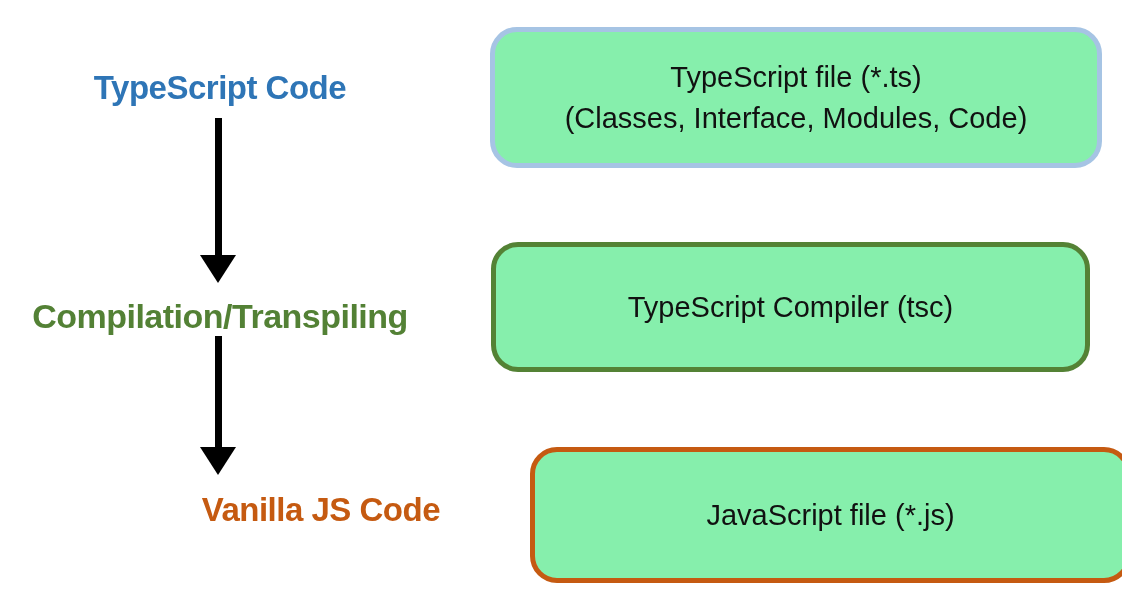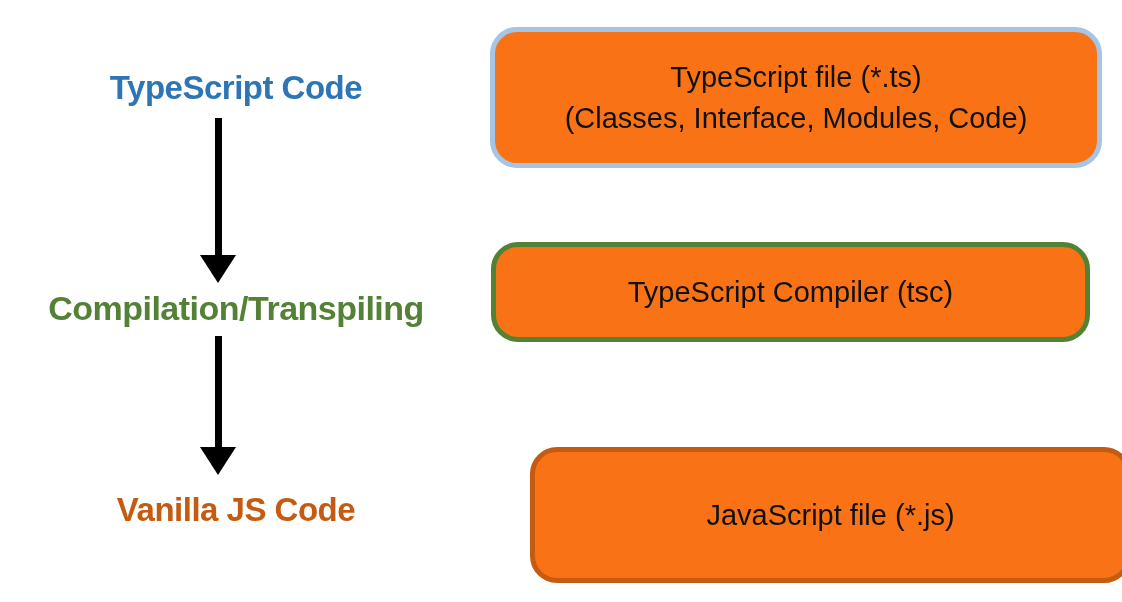--- a/index.html
+++ b/index.html
@@ -12,21 +12,21 @@
     position: relative;
     width: 1122px;
     height: 602px;
     background: #ffffff;
     overflow: hidden;
   }
 
   
   .step-label {
     position: absolute;
-    left: 16px;
+    left: 0;
     width: 440px;
     text-align: center;
     font-weight: 700;
     font-size: 33px;
     line-height: 40px;
     white-space: nowrap;
     letter-spacing: -0.5px;
   }
   .step-label.l1 { top: 68px; }
   .step-label.l2 { top: 286px; font-size: 34px; line-height: 44px; }
@@ -55,55 +55,55 @@
   .arrow.a1 .shaft { height: 137px; }
   .arrow.a2 { top: 336px; }
   .arrow.a2 .shaft { height: 111px; }
 
   
   .flow-box {
     position: absolute;
     box-sizing: border-box;
     border: 5px solid #999;
     border-radius: 27px;
-    background: #f97316;
+    background: #86efac;
     display: flex;
     flex-direction: column;
     align-items: center;
     justify-content: center;
     text-align: center;
     color: #111111;
     font-size: 29px;
     line-height: 41px;
     white-space: nowrap;
   }
   .flow-box.b1 { left: 490px; top: 27px;  width: 612px; height: 141px; }
-  .flow-box.b2 { left: 491px; top: 242px; width: 599px; height: 100px; }
+  .flow-box.b2 { left: 491px; top: 242px; width: 599px; height: 130px; }
   .flow-box.b3 { left: 491px; top: 447px; width: 601px; height: 136px; margin-left: 39px; }
 </style>
 </head>
 <body>
 
 <div class="canvas">
 
   <div class="step-label l1" style="color: rgb(46, 117, 182);">TypeScript Code</div>
 
   <div class="arrow a1">
     <div class="shaft"></div>
     <div class="head"></div>
   </div>
 
-  <div class="step-label l2" style="color: rgb(83, 129, 53);">Compilation/Transpiling</div>
+  <div class="step-label l2" style="color: rgb(83, 129, 53); margin-top: 8px;">Compilation/Transpiling</div>
 
   <div class="arrow a2">
     <div class="shaft"></div>
     <div class="head"></div>
   </div>
 
-  <div class="step-label l3" style="color: rgb(197, 90, 17);">Vanilla JS Code</div>
+  <div class="step-label l3" style="color: rgb(197, 90, 17); text-align: right;">Vanilla JS Code</div>
 
   <div class="flow-box b1" style="border-color: rgb(166, 196, 228);">
     <div>TypeScript file (*.ts)</div>
     <div>(Classes, Interface, Modules, Code)</div>
   </div>
 
   <div class="flow-box b2" style="border-color: rgb(84, 130, 53);">
     <div>TypeScript Compiler (tsc)</div>
   </div>
 

